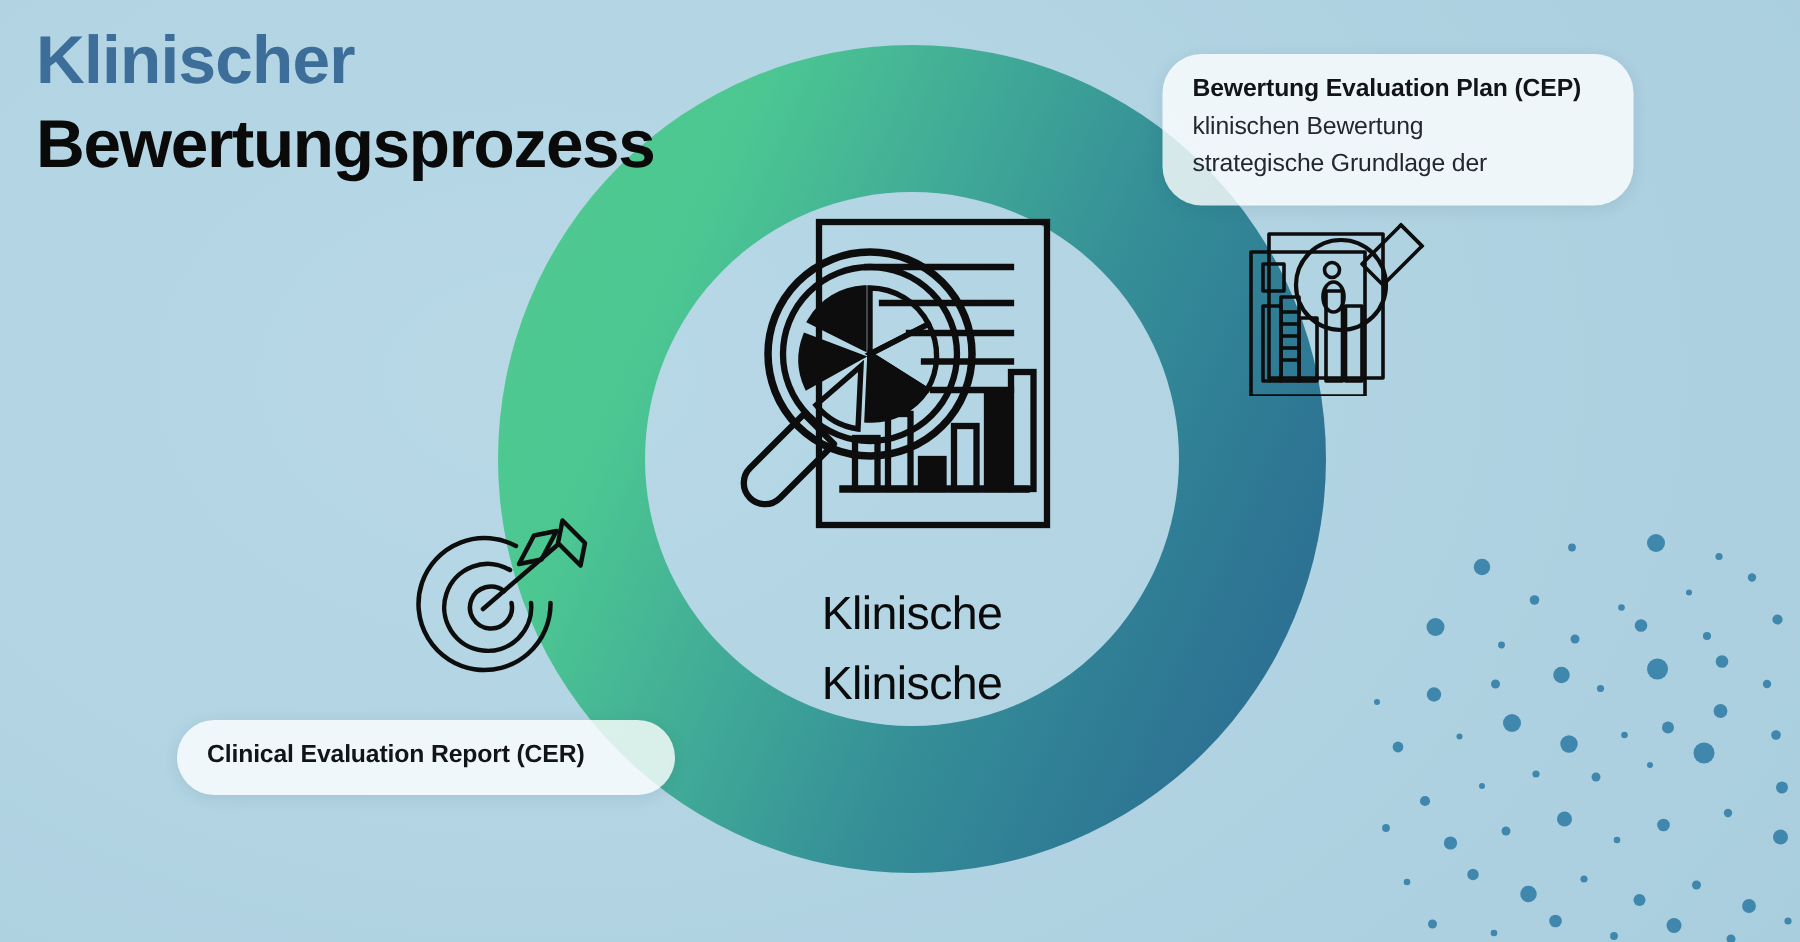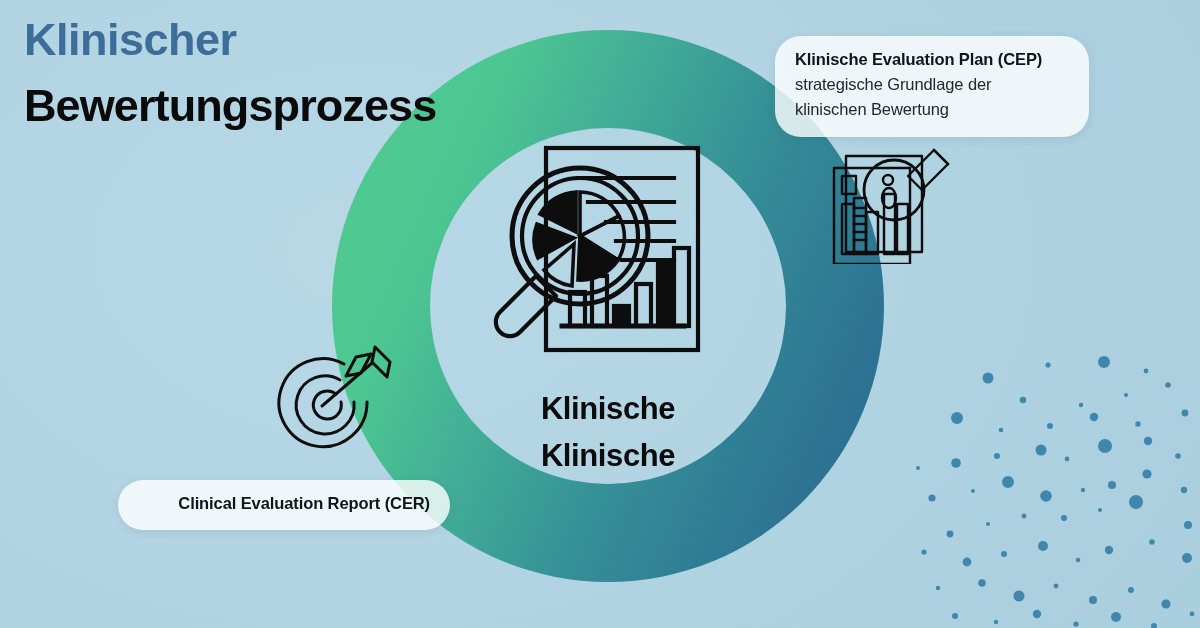--- a/index.html
+++ b/index.html
@@ -54,32 +54,32 @@
     letter-spacing: -0.5px;
     color: #3d6e99;
     display: block;
   }
   #headline .line2 {
     font-size: 45px;
     font-weight: 700;
     letter-spacing: -0.9px;
     color: #0a0a0a;
     display: block;
-    margin-top: 18px;
+    margin-top: 8px;
   }
 
   
   #center-label {
     position: absolute;
     left: 448px;
     top: 386px;
     width: 320px;
     text-align: center;
     font-size: 31px;
-    font-weight: 700;
+    font-weight: 400;
     letter-spacing: -0.4px;
     line-height: 1.5;
     color: #0b0b0b;
     user-select: none;
   }
 
   
   .callout {
     position: absolute;
     background: rgba(255, 255, 255, 0.80);
@@ -108,21 +108,21 @@
   #callout-cep {
     left: 775px;
     top: 36px;
     width: 314px;
     text-align: left;
   }
   #callout-cer {
     left: 118px;
     top: 480px;
     width: 332px;
-    text-align: right;
+    text-align: left;
   }
 
   
   .icon-abs { position: absolute; }
   #icon-center { left: 488px; top: 140px; }
   #icon-target { left: 268px; top: 344px; }
   #icon-docs   { left: 822px; top: 142px; }
 </style>
 </head>
 <body>
@@ -306,22 +306,22 @@
       <path d="M 60 56 a 7 10 0 0 1 14 0 a 7 10 0 0 1 -14 0 Z"></path>
     </svg>
   </div>
 
   <div id="center-label">
     <span>Klinische</span><br>
     <span>Klinische</span>
   </div>
 
   <div class="callout" id="callout-cep">
-    <span class="c-title">Klinische Evaluation Plan (CEP)</span>
+    <span class="c-title">Bewertung Evaluation Plan (CEP)</span>
+    <span class="c-body">klinischen Bewertung</span>
     <span class="c-body">strategische Grundlage der</span>
-    <span class="c-body">klinischen Bewertung</span>
   </div>
 
   <div class="callout" id="callout-cer">
     <span class="c-title">Clinical Evaluation Report (CER)</span>
   </div>
 
 </div>
 
 </body></html>

